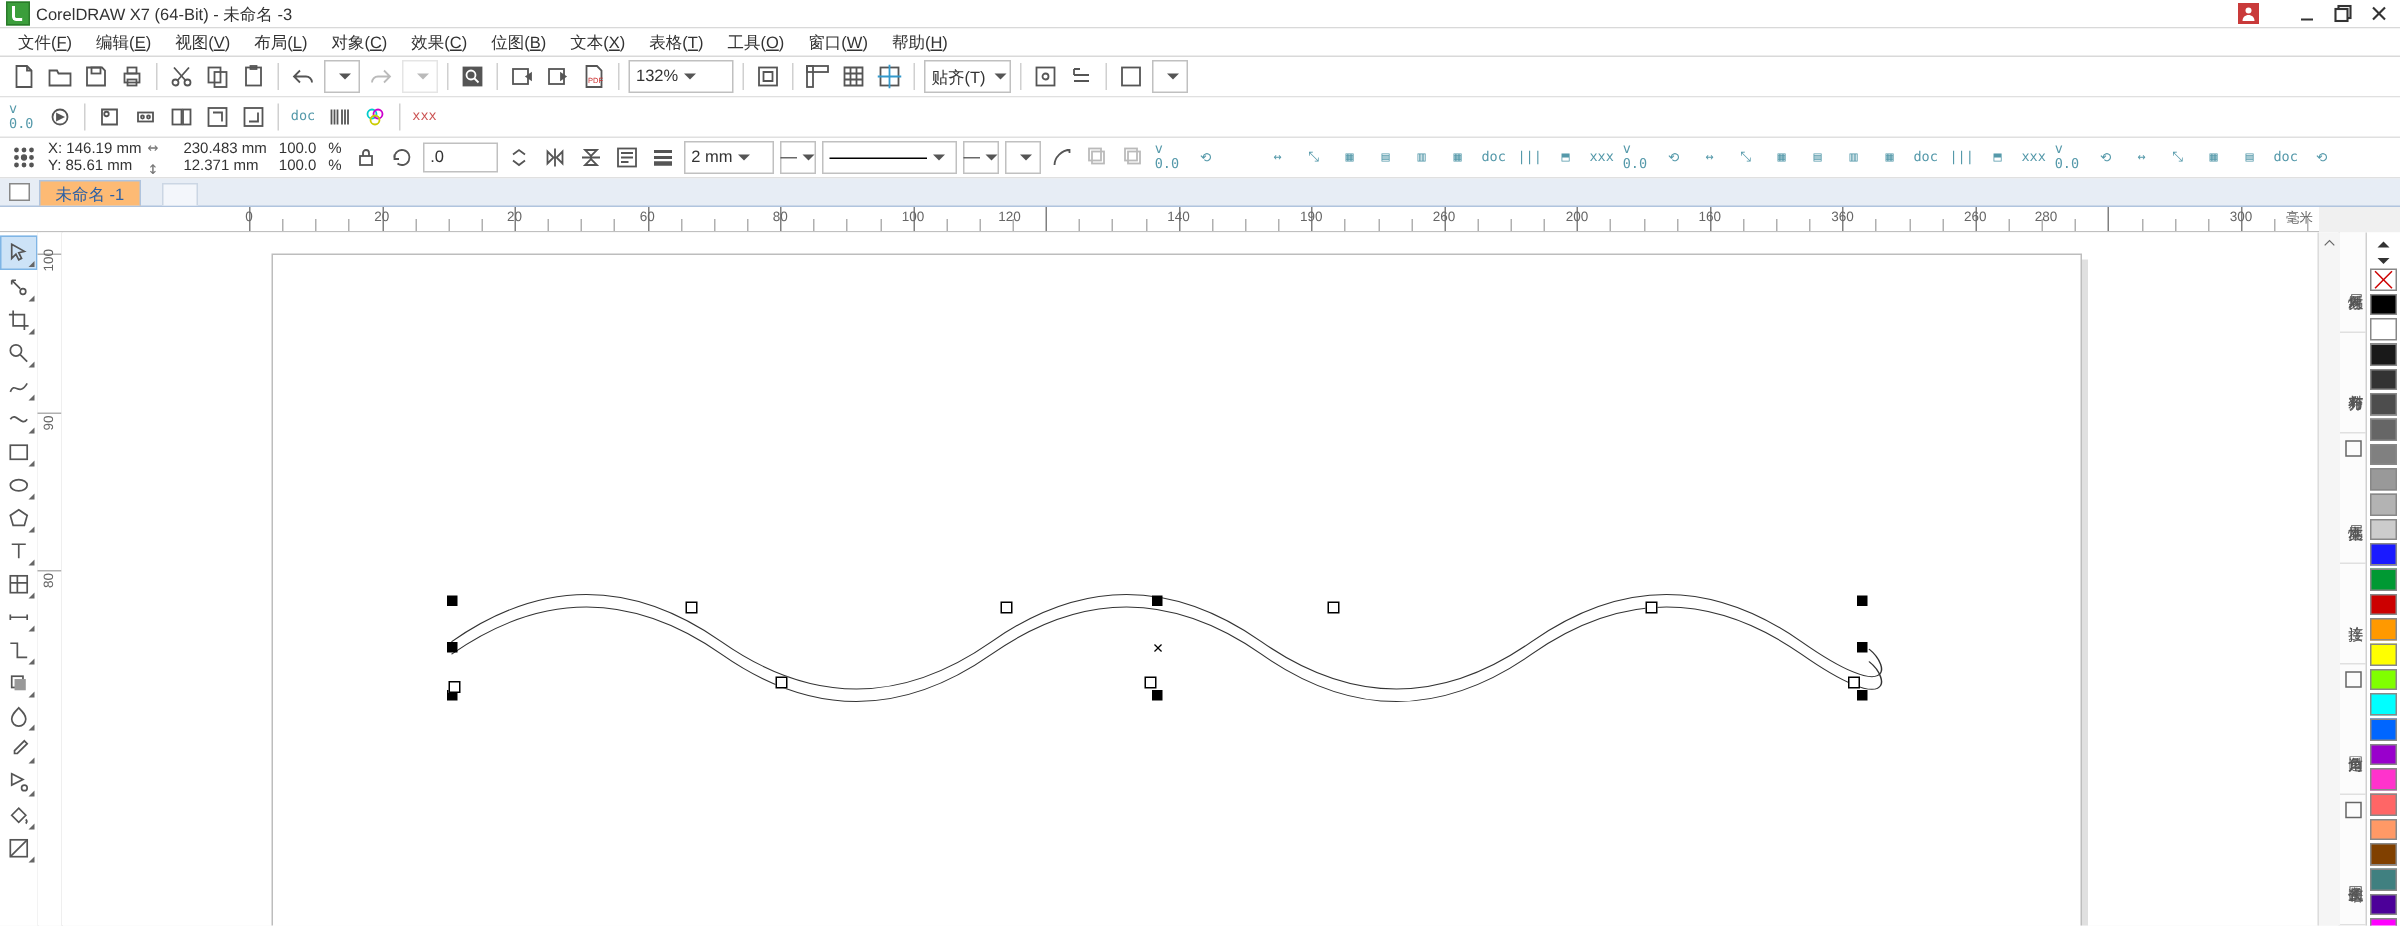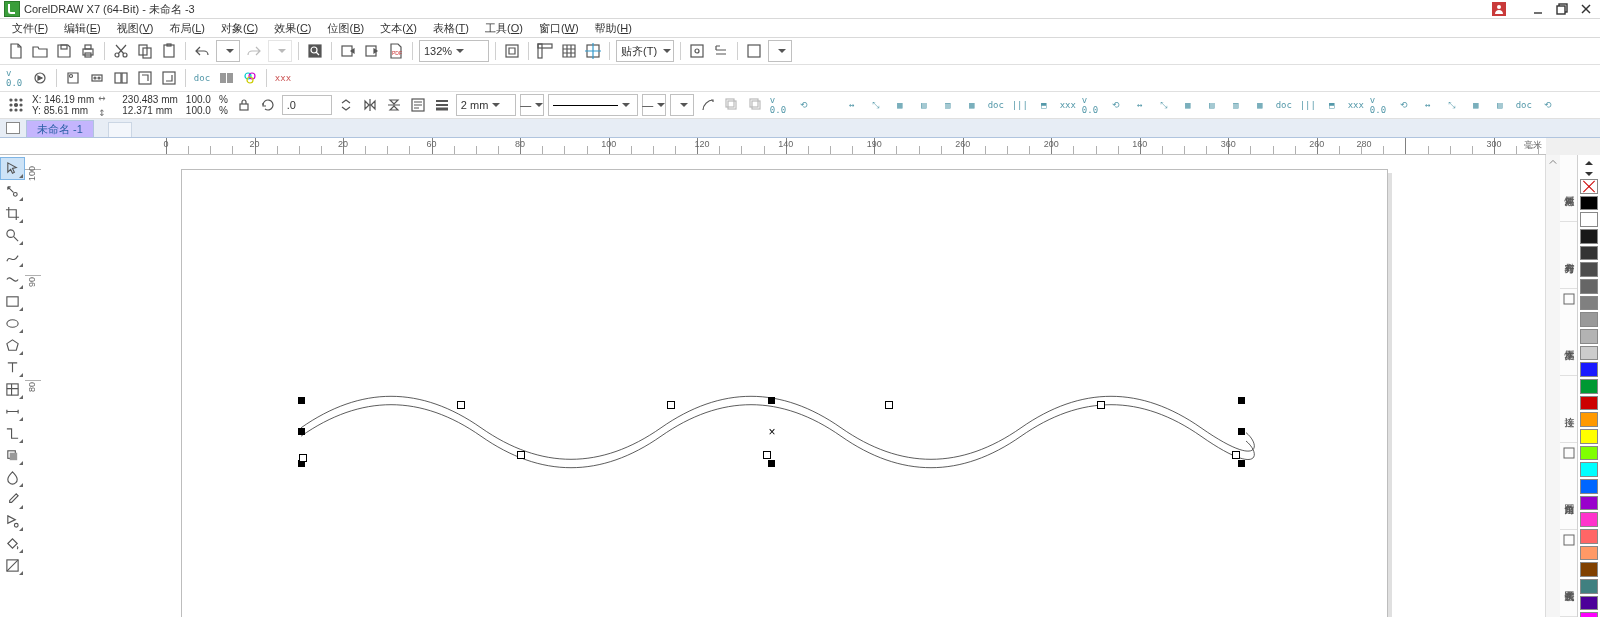--- a/index.html
+++ b/index.html
@@ -171,21 +171,21 @@
   .doctabs::before {
     content: "";
     position: absolute;
     left: 6px; top: 3px;
     width: 12px; height: 10px;
     border: 1px solid #888;
     background: #fff;
   }
   .doctabs .tab {
     height: 16px;
-    background: #c4b5fd;
+    background: #fdba74;
     border: 1px solid #b0c4de;
     border-bottom: none;
     padding: 0 10px;
     display: flex; align-items: center;
     margin-right: 12px;
     color: #2a5fa5;
     text-align: center;
   }
   .doctabs .newtab {
     width: 22px; height: 14px;
@@ -845,21 +845,21 @@
       <div class="ticklbl" style="left: 494.118px;">80</div>
       <div class="tick" style="left: 516.25px; top: 8px;"></div>
       <div class="tick" style="left: 538.382px; top: 8px;"></div>
       <div class="tick" style="left: 560.515px; top: 8px;"></div>
       <div class="tick major" style="left: 582.647px;"></div>
       <div class="ticklbl" style="left: 582.647px;">100</div>
       <div class="tick" style="left: 604.779px; top: 8px;"></div>
       <div class="tick" style="left: 626.912px; top: 8px;"></div>
       <div class="tick" style="left: 649.044px; top: 8px;"></div>
       <div class="tick major" style="left: 671.176px;"></div>
-      <div class="ticklbl" style="left: 676px;">120</div>
+      <div class="ticklbl" style="left: 647px;">120</div>
       <div class="tick" style="left: 693.309px; top: 8px;"></div>
       <div class="tick" style="left: 715.441px; top: 8px;"></div>
       <div class="tick" style="left: 737.574px; top: 8px;"></div>
       <div class="tick major" style="left: 759.706px;"></div>
       <div class="ticklbl" style="left: 759.706px;">140</div>
       <div class="tick" style="left: 781.838px; top: 8px;"></div>
       <div class="tick" style="left: 803.971px; top: 8px;"></div>
       <div class="tick" style="left: 826.103px; top: 8px;"></div>
       <div class="tick major" style="left: 848.235px;"></div>
       <div class="ticklbl" style="left: 848.235px;">190</div>

